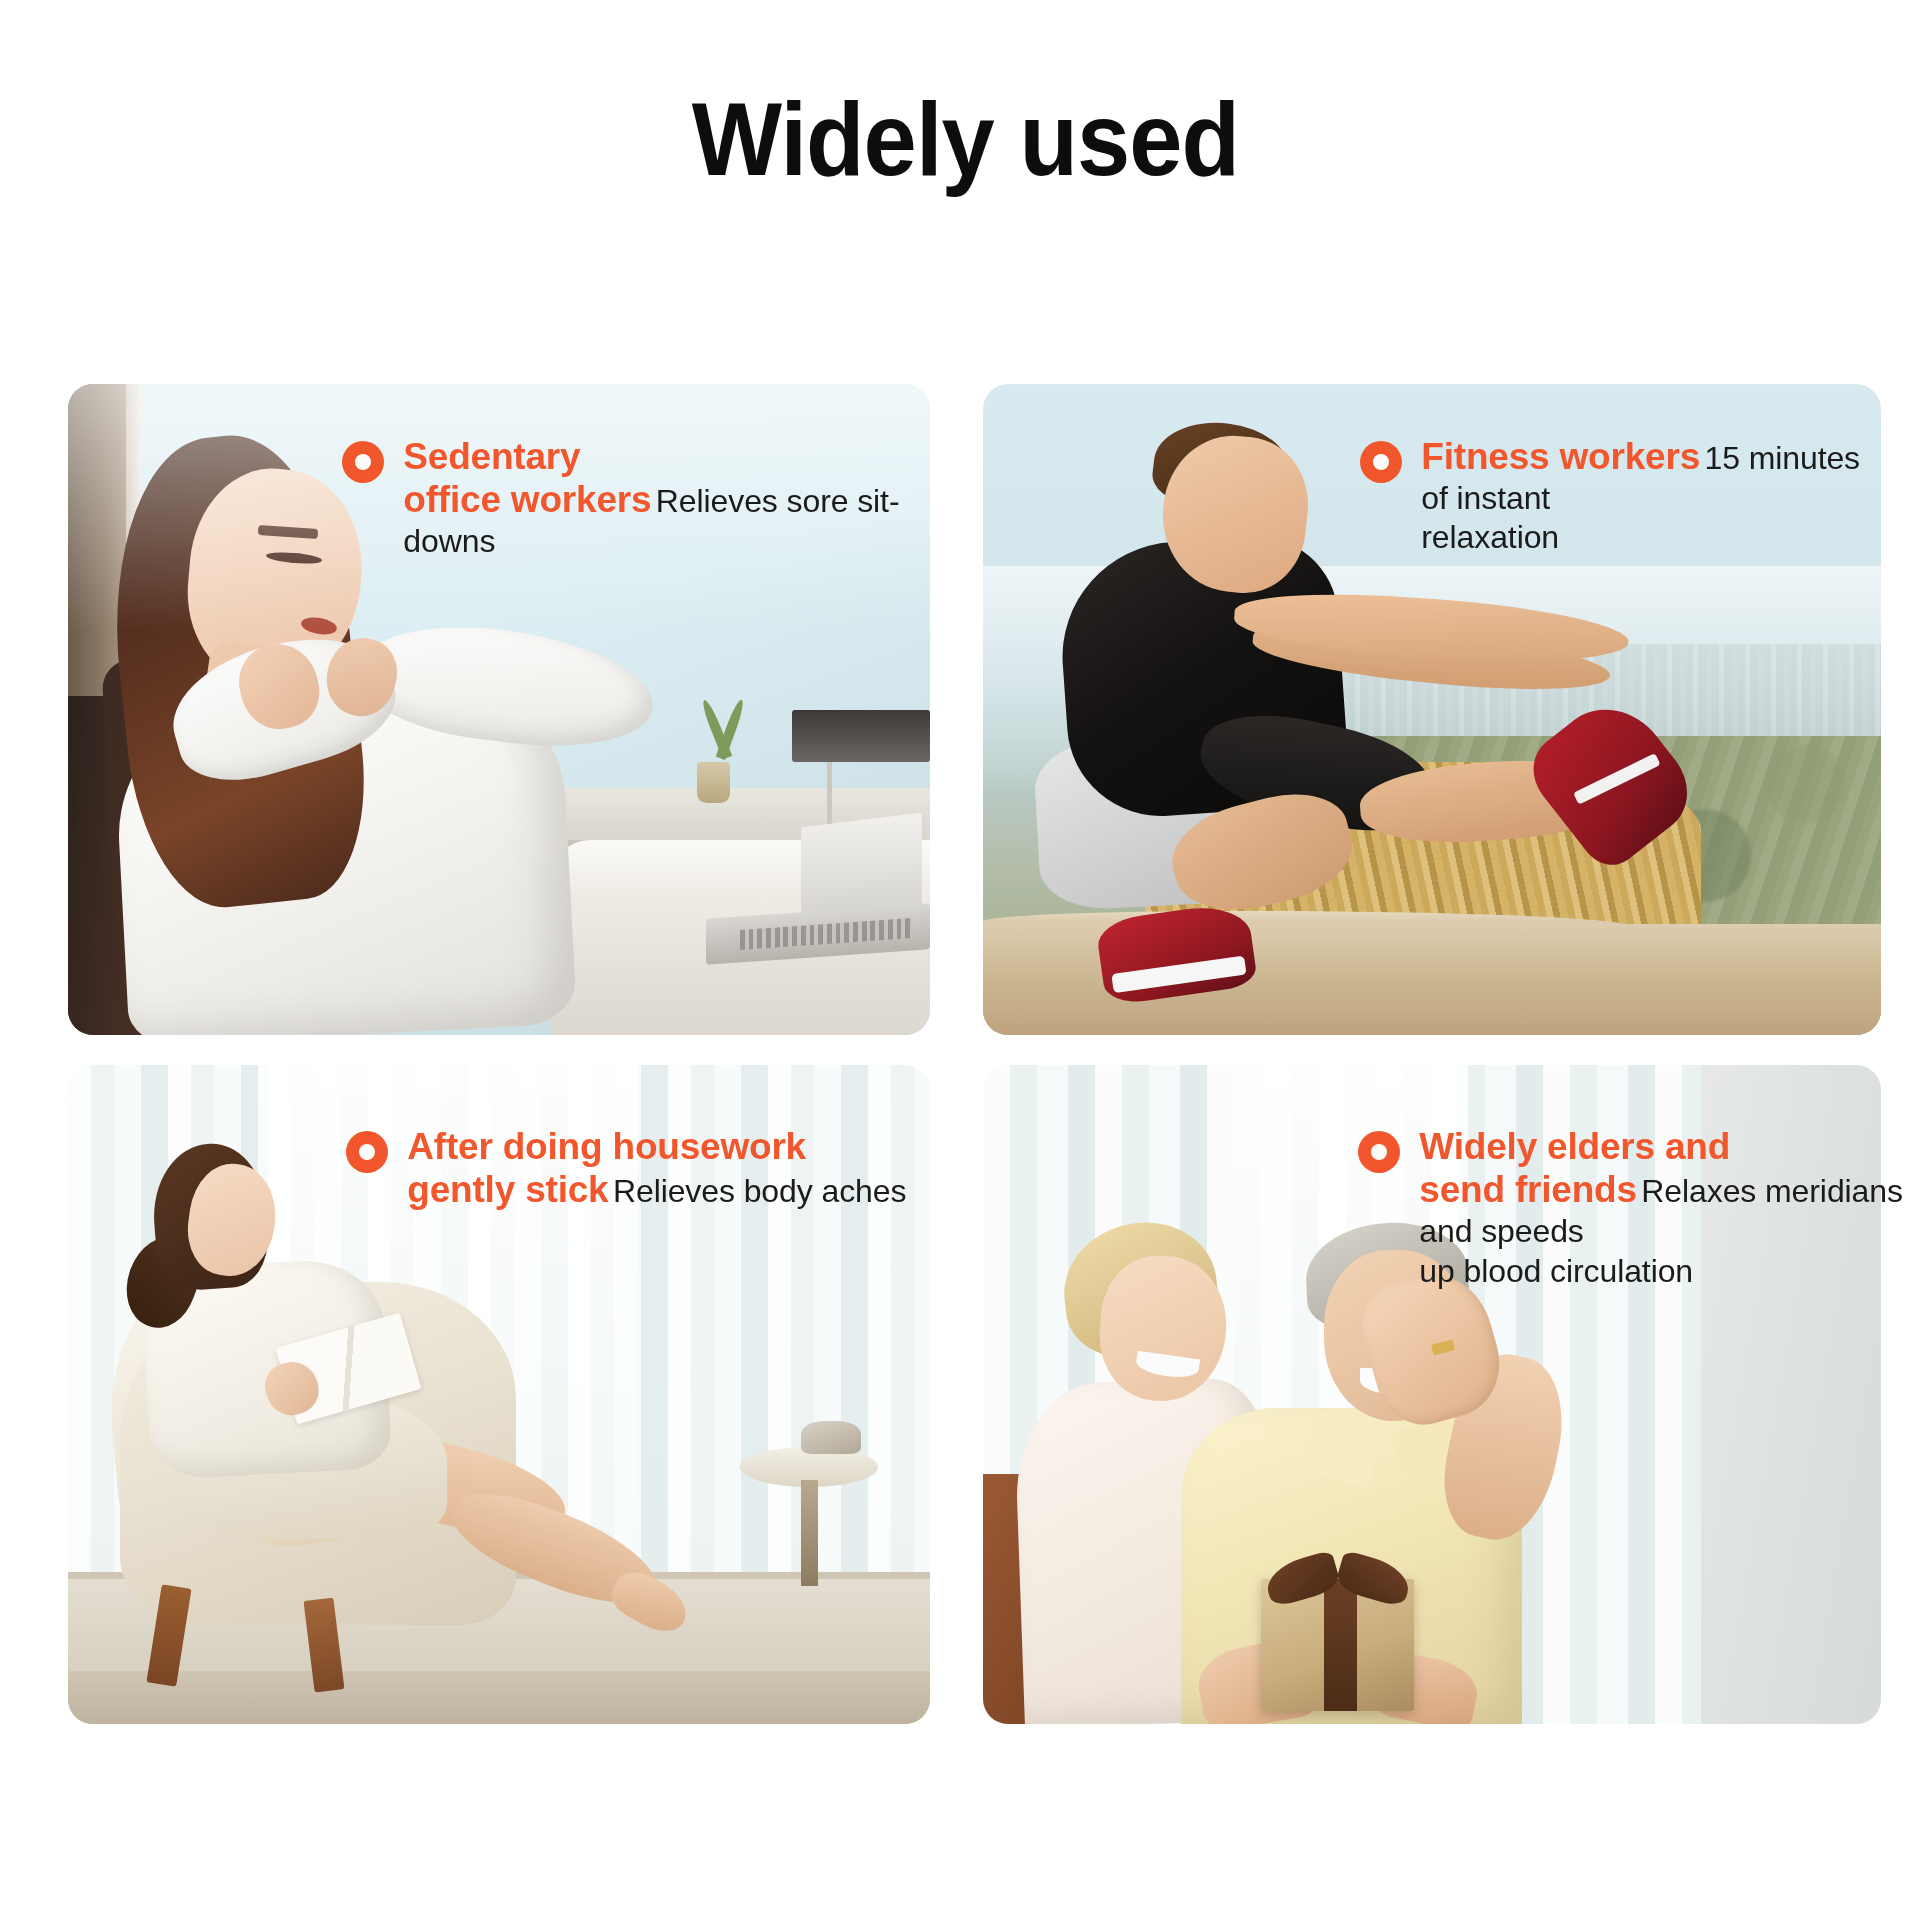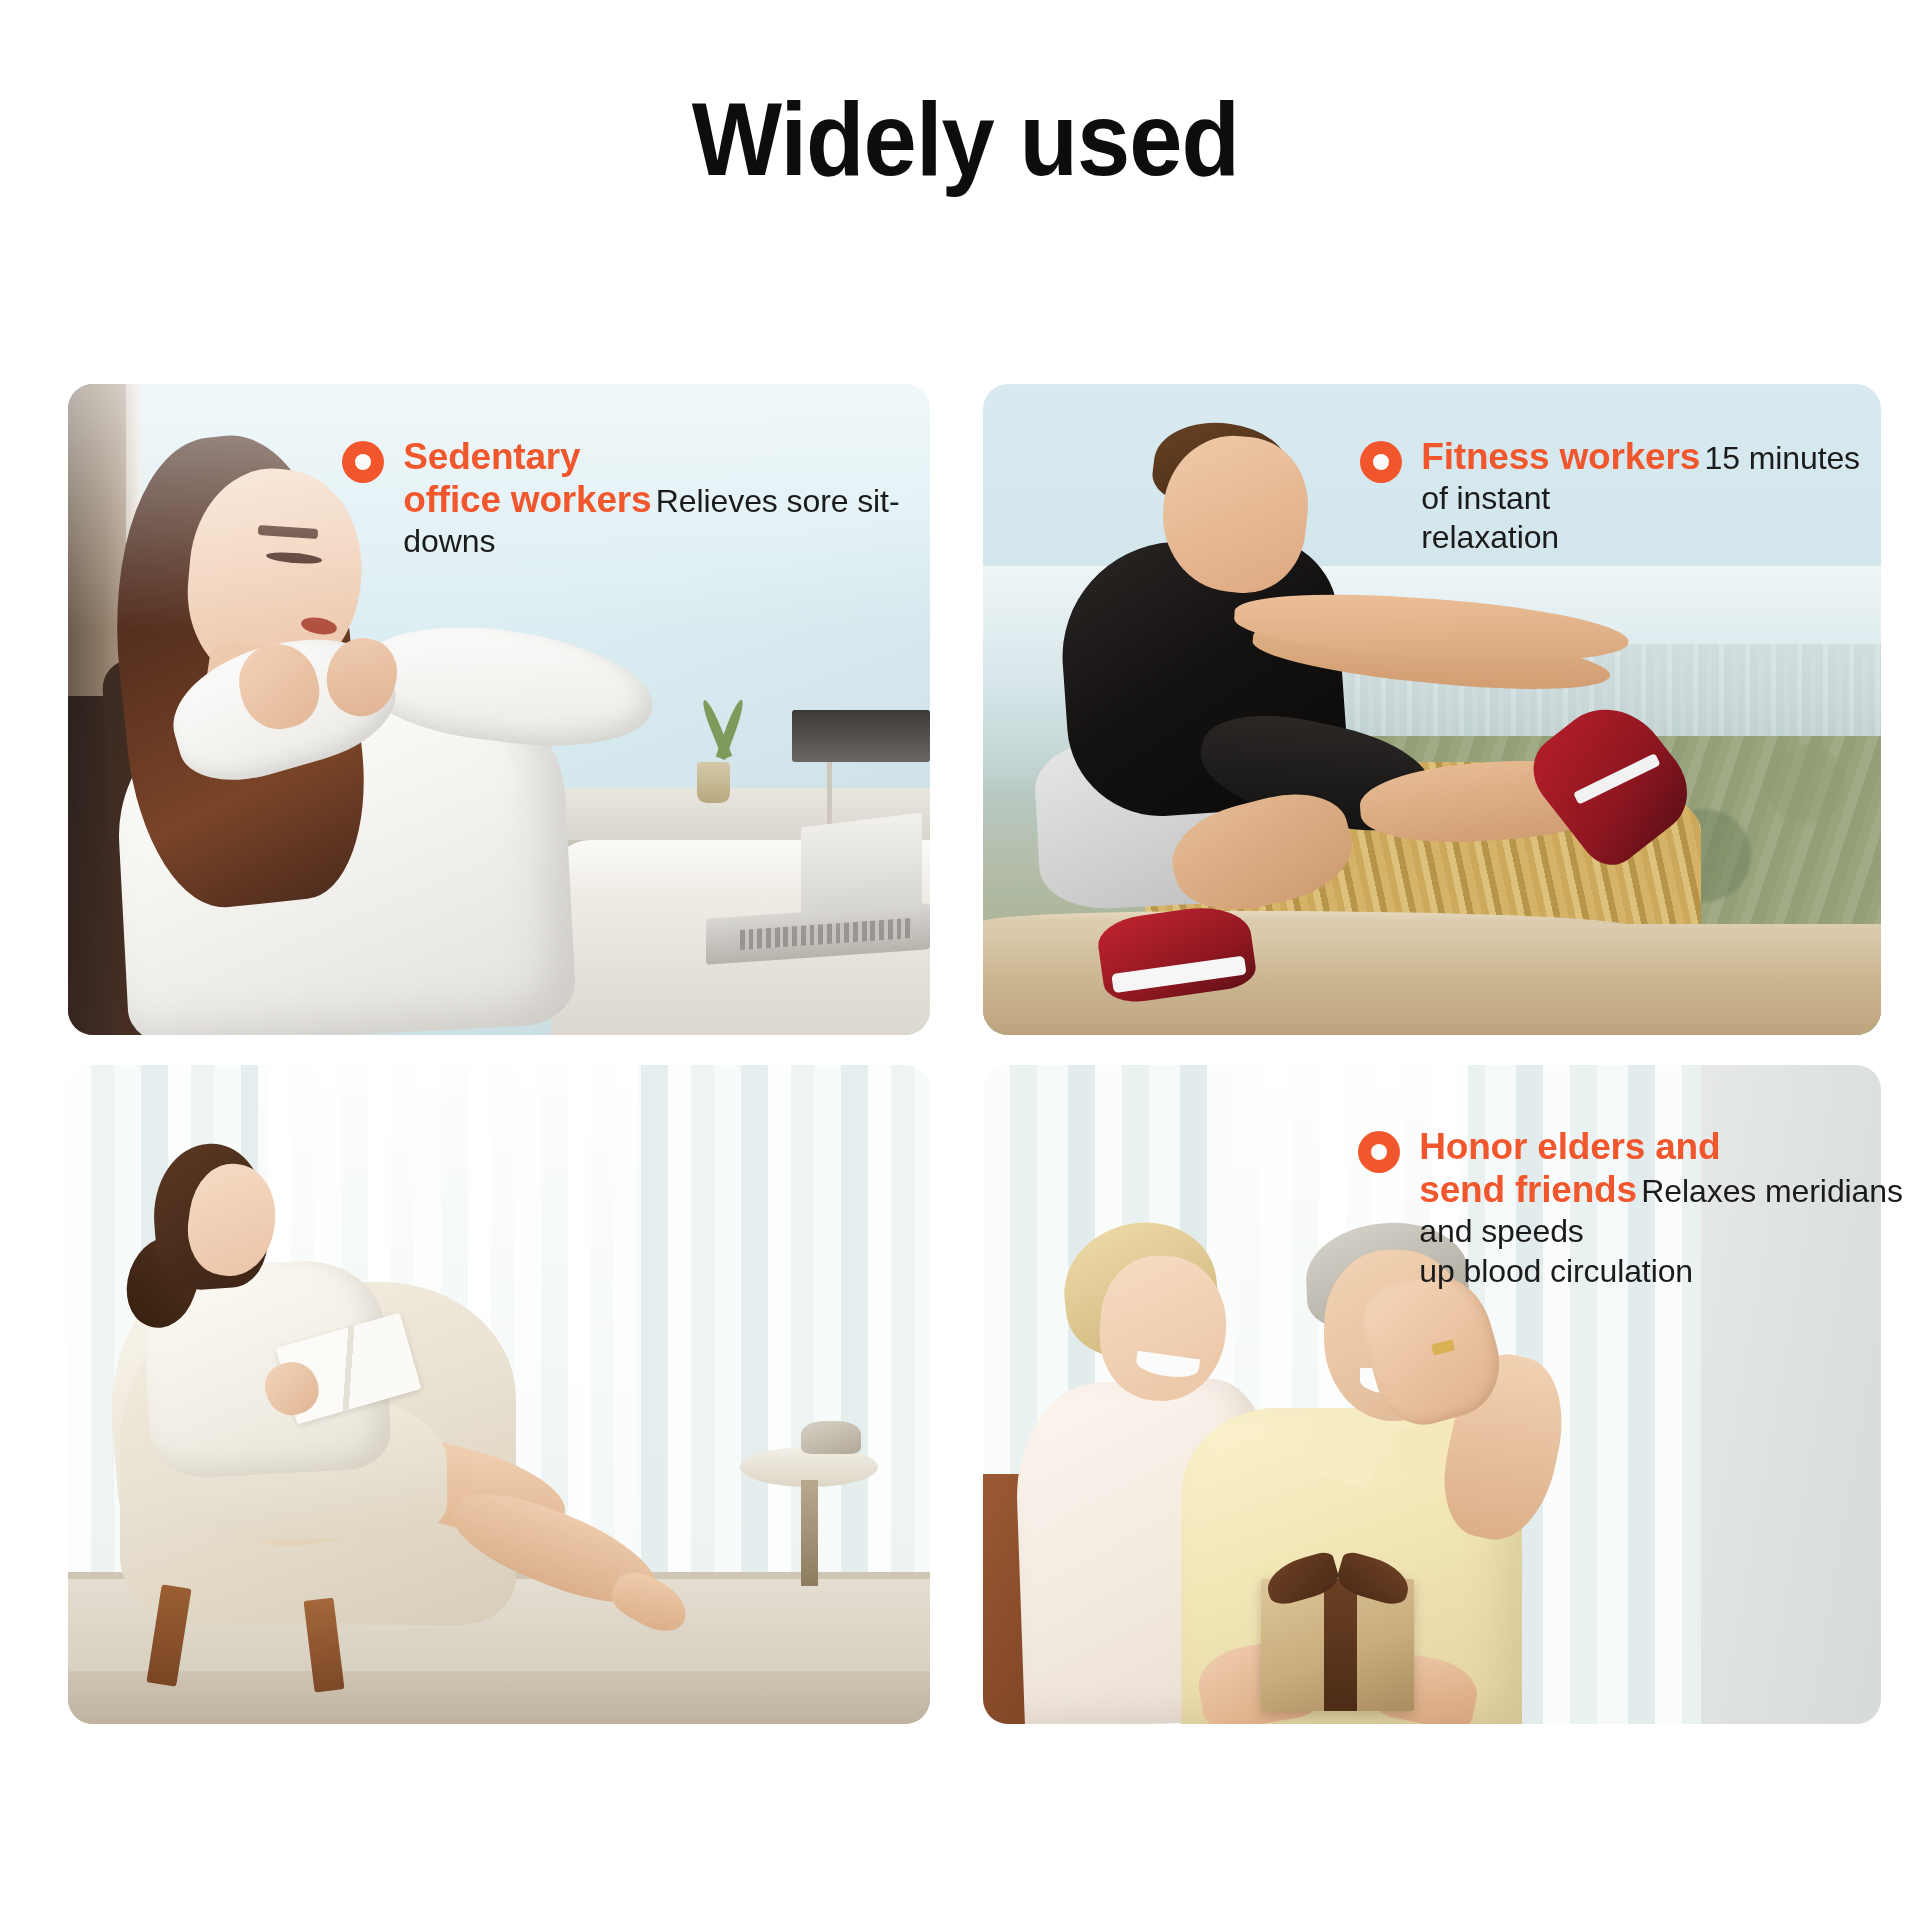--- a/index.html
+++ b/index.html
@@ -710,20 +710,30 @@
         <div class="legLow"></div>
         <div class="footW"></div>
         <div class="chairArm"></div>
         <div class="sweater"></div>
         <div class="pony"></div>
         <div class="hairW"></div>
         <div class="faceW"></div>
         <div class="book"></div>
         <div class="handW"></div>
       </div>
+      <div class="caption" style="left:278px; top:60px; width:618px;">
+        <span class="bullet">
+            <i></i>
+          </span>
+        <span class="cap-text">
+          <span class="cap-head">After doing housework
+gently stick</span>
+          <span class="cap-sub">Relieves body aches</span>
+        </span>
+      </div>
     </div>
 
     <div class="card c4">
       <div class="card-photo">
         <div class="room"></div>
         <div class="blinds"></div>
         <div class="brightPanel"></div>
         <div class="rightWall"></div>
         <div class="chairBack"></div>
         <div class="wBody"></div>
@@ -744,21 +754,21 @@
         <div class="giftBox"></div>
         <div class="giftRibbonV"></div>
         <div class="giftBowL"></div>
         <div class="giftBowR"></div>
       </div>
       <div class="caption" style="left:375px; top:60px; width:599px;">
         <span class="bullet">
             <i></i>
           </span>
         <span class="cap-text">
-          <span class="cap-head">Honor elders and
+          <span class="cap-head">Widely elders and
 send friends</span>
           <span class="cap-sub">Relaxes meridians and speeds
 up blood circulation</span>
         </span>
       </div>
     </div>
 
   </div>
 </div>
 

